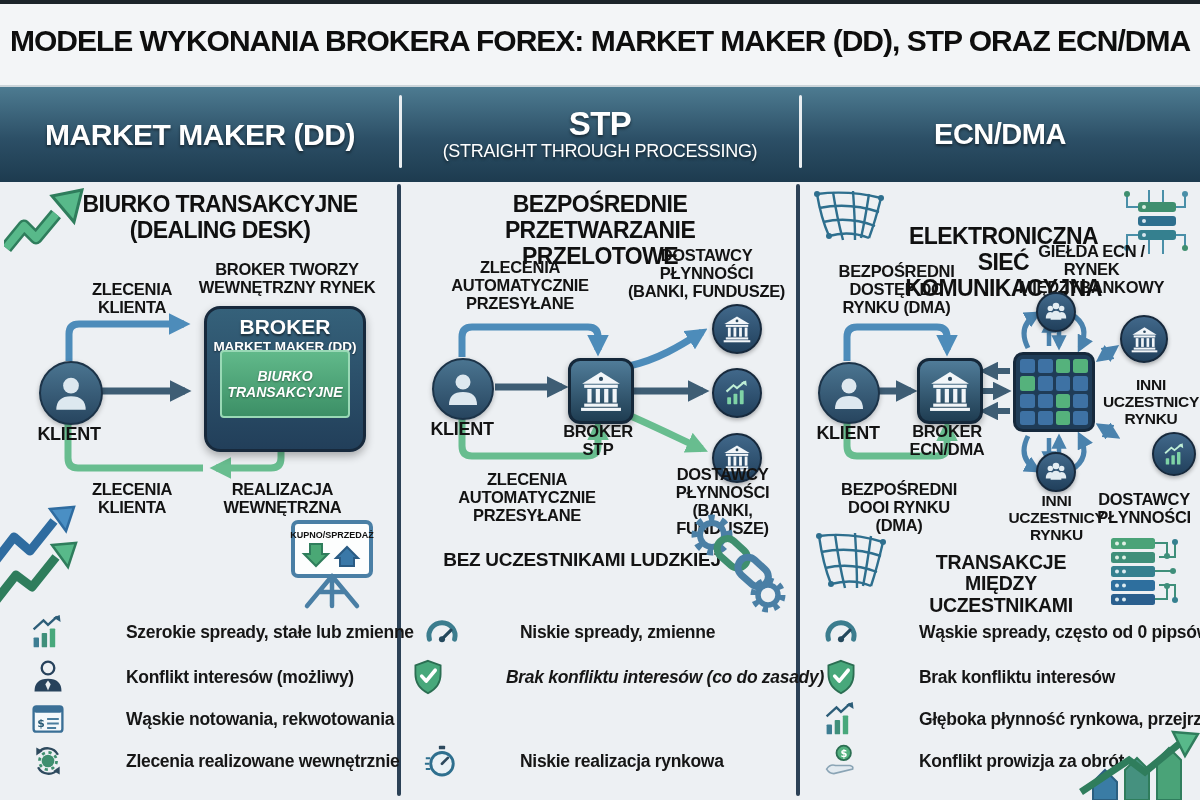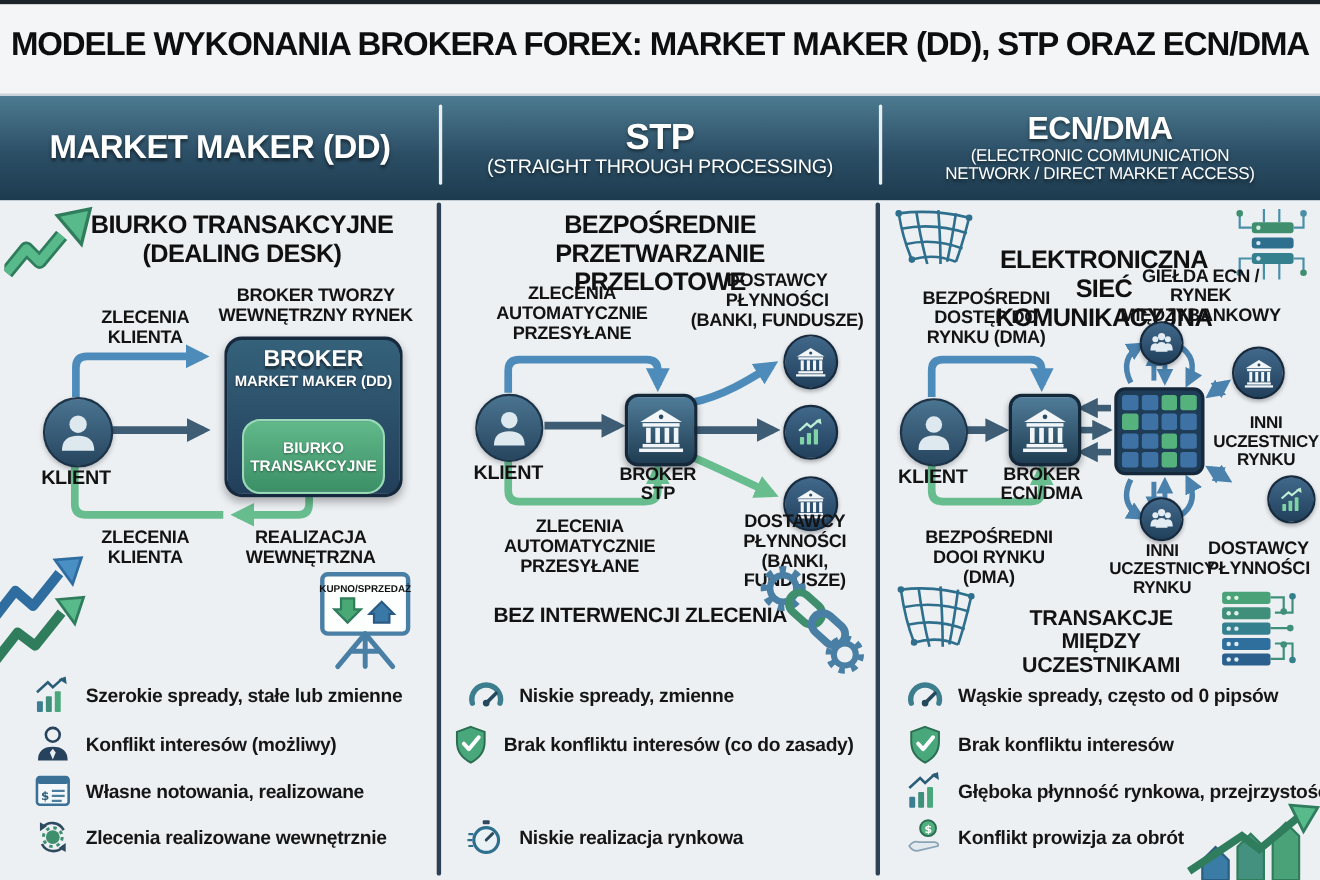--- a/index.html
+++ b/index.html
@@ -28,32 +28,32 @@
   .klient-circle{position:absolute;border-radius:50%;
     background:linear-gradient(180deg,#4a7490,#27455f);border:2px solid #1c3348;
     display:flex;align-items:center;justify-content:center;box-shadow:0 2px 5px rgba(0,0,0,.25);}
   .broker-sq{position:absolute;width:60px;height:60px;border-radius:12px;
     background:linear-gradient(180deg,#507c99,#1f3d52);border:3px solid #15283a;
     display:flex;align-items:center;justify-content:center;box-shadow:0 3px 6px rgba(0,0,0,.3);}
   .lp-circle{position:absolute;border-radius:50%;
     background:linear-gradient(180deg,#41688a,#21405c);border:2px solid #17293c;
     display:flex;align-items:center;justify-content:center;box-shadow:0 2px 4px rgba(0,0,0,.3);}
   .flow{position:absolute;left:0;top:0;}
-  .bullet{position:absolute;height:40px;display:flex;align-items:center;}
+  .bullet{position:absolute;height:40px;display:flex;align-items:center;gap:48px;}
   .bullet-icon{width:36px;height:36px;flex:0 0 36px;margin-right:12px;}
   .bullet-text{font-size:17.5px;font-weight:700;letter-spacing:-.3px;color:#161616;white-space:nowrap;}
   #broker-box1{position:absolute;left:204px;top:126px;width:156px;height:140px;border-radius:16px;
     background:linear-gradient(180deg,#35617a,#223f5a);border:3px solid #17293c;
     box-shadow:0 4px 8px rgba(0,0,0,.3);text-align:center;color:#fff;}
   #broker-box1 .b1{margin-top:6px;font-size:21px;font-weight:700;text-shadow:0 2px 2px rgba(0,0,0,.5);}
   #broker-box1 .b2{font-size:13.5px;font-weight:700;text-shadow:0 1px 2px rgba(0,0,0,.5);}
-  #dealing-box{position:absolute;left:13px;top:72px;width:126px;height:64px;border-radius:16px;
+  #dealing-box{position:absolute;left:13px;top:41px;width:126px;height:64px;border-radius:4px;
     background:linear-gradient(180deg,#61b98a,#3c8f66);border:2px solid #9ad9b6;
     display:flex;align-items:center;justify-content:center;font-size:14px;font-weight:700;color:#fff;
-    white-space:pre-line;line-height:1.15;text-shadow:0 1px 2px rgba(0,0,0,.4);}
+    white-space:pre-line;line-height:1.15;text-shadow:0 1px 2px rgba(0,0,0,.4);font-style:italic;}
   #ecn-grid{position:absolute;left:212px;top:172px;width:82px;height:80px;background:#1f3c57;
     border:3px solid #16293c;border-radius:10px;display:grid;grid-template-columns:repeat(4,1fr);
     grid-template-rows:repeat(4,1fr);gap:3px;padding:4px;box-sizing:border-box;}
   #ecn-grid .c{border-radius:2.5px;}
   #ecn-grid .b{background:#3e72a4;} #ecn-grid .g{background:#55b27c;}
 </style>
 </head>
 <body>
 
 <svg width="0" height="0" style="position:absolute">
@@ -164,22 +164,20 @@
   <div class="abs" id="header-band">
     <div class="hcell" style="left:0;width:400px;">
       <div class="ht" style="font-size:30px;">MARKET MAKER (DD)</div>
     </div>
     <div class="hcell" style="left:400px;width:400px;">
       <div class="ht" style="font-size:33px;">STP</div>
       <div class="hs" style="font-size:18px;">(STRAIGHT THROUGH PROCESSING)</div>
     </div>
     <div class="hcell" style="left:800px;width:400px;">
       <div class="ht" style="font-size:29px;">ECN/DMA</div>
-      <div class="hs" style="font-size:15.5px;">(ELECTRONIC COMMUNICATION
-NETWORK / DIRECT MARKET ACCESS)</div>
     </div>
   </div>
   <div class="hdiv" style="left:399px;top:95px;"></div>
   <div class="hdiv" style="left:799px;top:95px;"></div>
   <div class="vdiv" style="left:397px;"></div>
   <div class="vdiv" style="left:796px;"></div>
 
   <div class="col" id="col1">
     <svg class="abs" style="left:4px;top:6px" width="92" height="86" viewBox="0 0 92 86">
       <path d="M2,62 L20,40 L32,52 L52,28" stroke="#2f7d5c" stroke-width="13" fill="none" stroke-linejoin="round"></path>
@@ -243,21 +241,21 @@
     <div class="bullet" style="left:30px;top:477px;width:360px;">
       <svg class="bullet-icon">
           <use href="#sym-person-tie"></use>
         </svg>
       <div class="bullet-text">Konflikt interesów (możliwy)</div>
     </div>
     <div class="bullet" style="left:30px;top:519px;width:360px;">
       <svg class="bullet-icon">
           <use href="#sym-quotes-doc"></use>
         </svg>
-      <div class="bullet-text">Własne notowania, realizowane</div>
+      <div class="bullet-text">Wąskie notowania, rekwotowania</div>
     </div>
     <div class="bullet" style="left:30px;top:561px;width:360px;">
       <svg class="bullet-icon">
           <use href="#sym-cycle"></use>
         </svg>
       <div class="bullet-text">Zlecenia realizowane wewnętrznie</div>
     </div>
   </div>
 
   <div class="col" id="col2">
@@ -308,40 +306,40 @@
           <use href="#sym-bank"></use>
         </svg>
     </div>
 
     <div class="lbl" style="left:45px;top:290px;width:160px;">ZLECENIA
 AUTOMATYCZNIE
 PRZESYŁANE</div>
     <div class="lbl" style="left:243px;top:285px;width:155px;">DOSTAWCY
 PŁYNNOŚCI
 (BANKI, FUNDUSZE)</div>
-    <div class="lbl" style="left:40px;top:370px;width:280px;font-size:19px;">BEZ INTERWENCJI ZLECENIA</div>
+    <div class="lbl" style="left:40px;top:370px;width:280px;font-size:19px;">BEZ UCZESTNIKAMI LUDZKIEJ</div>
 
     <svg class="abs" style="left:282px;top:330px" width="106" height="108" viewBox="0 0 106 108">
       <circle cx="28" cy="25" r="12" fill="none" stroke="#4a7fa5" stroke-width="6"></circle>
       <circle cx="28" cy="25" r="17" fill="none" stroke="#4a7fa5" stroke-width="7" stroke-dasharray="6 6.7"></circle>
       <circle cx="84" cy="85" r="10" fill="none" stroke="#4a7fa5" stroke-width="5.5"></circle>
       <circle cx="84" cy="85" r="14.5" fill="none" stroke="#4a7fa5" stroke-width="6" stroke-dasharray="5.4 5.9"></circle>
       <g transform="rotate(42 58 52)">
         <rect x="28" y="42" width="34" height="20" rx="10" fill="none" stroke="#3f8f6f" stroke-width="7"></rect>
         <rect x="56" y="42" width="34" height="20" rx="10" fill="none" stroke="#4a7fa5" stroke-width="7"></rect>
       </g>
     </svg>
 
     <div class="bullet" style="left:22px;top:432px;width:365px;">
       <svg class="bullet-icon">
           <use href="#sym-gauge"></use>
         </svg>
       <div class="bullet-text">Niskie spready, zmienne</div>
     </div>
-    <div class="bullet" style="left:8px;top:477px;width:365px;">
+    <div class="bullet" style="left:8px;top:477px;width:365px;font-style:italic;">
       <svg class="bullet-icon">
           <use href="#sym-shield-check"></use>
         </svg>
       <div class="bullet-text">Brak konfliktu interesów (co do zasady)</div>
     </div>
     <div class="bullet" style="left:22px;top:561px;width:365px;">
       <svg class="bullet-icon">
           <use href="#sym-stopwatch"></use>
         </svg>
       <div class="bullet-text">Niskie realizacja rynkowa</div>

